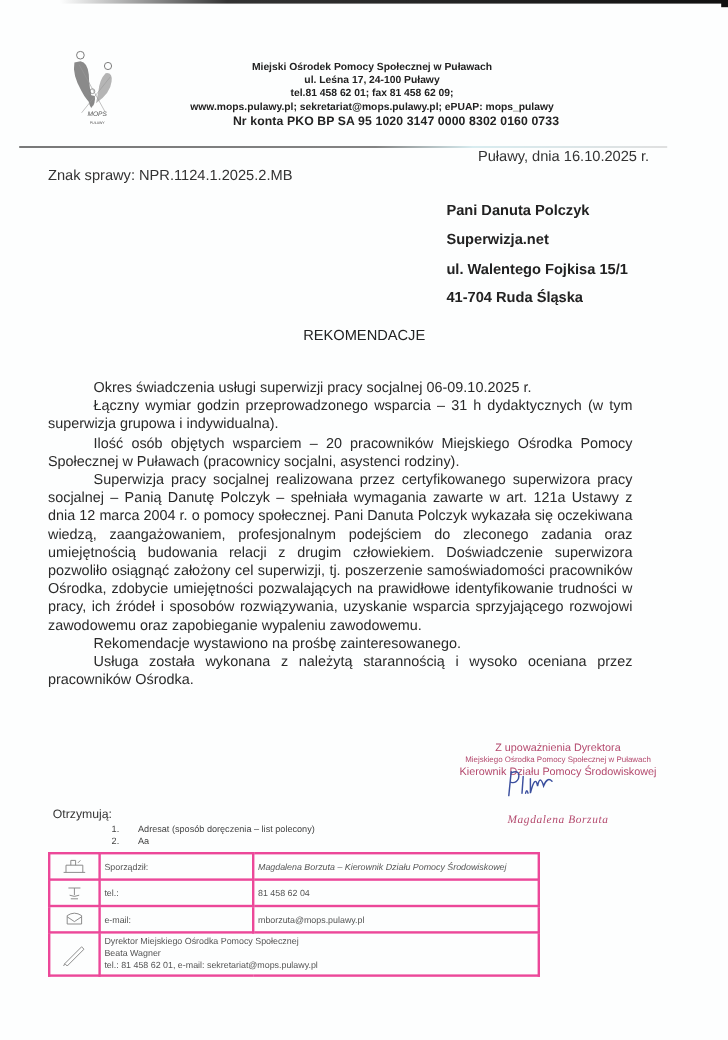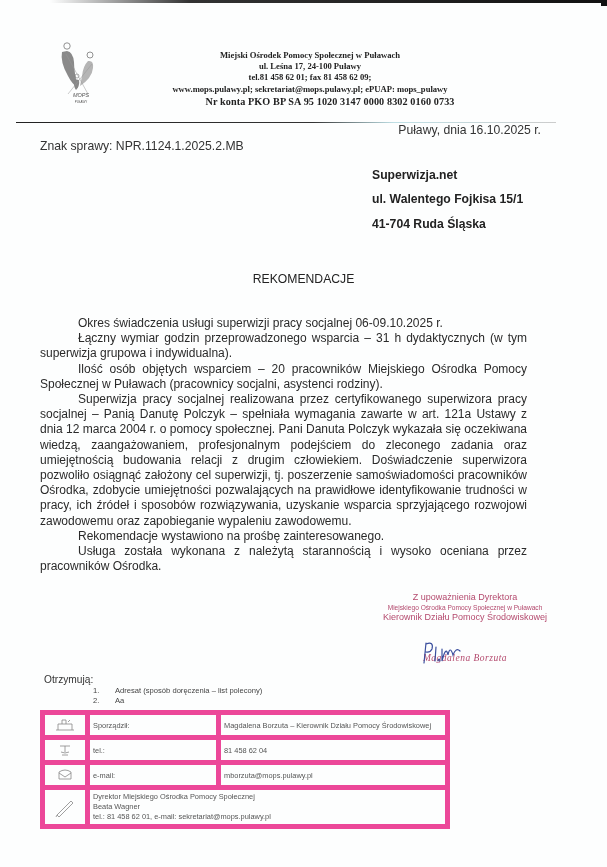--- a/index.html
+++ b/index.html
@@ -11,21 +11,21 @@
     }
     .scan-edge {
       position: absolute; left: 50px; top: 0; width: 557px; height: 3px;
       background: linear-gradient(to right, rgba(0,0,0,0) 0%, #333 25%, #111 100%);
     }
     .scan-corner { position: absolute; right: 0; top: 0; width: 6px; height: 6px; background: #111; }
 
     .logo { position: absolute; left: 58px; top: 42px; width: 46px; height: 62px; }
     .header {
       position: absolute; left: 120px; top: 50px; width: 380px;
-      text-align: center; font-family: Liberation Serif, serif; font-weight: bold;
+      text-align: center; font-family: Liberation Sans, sans-serif; font-weight: bold;
       font-size: 8.6px; line-height: 11.2px; color: #222;
     }
     .header .acct { font-size: 10.2px; line-height: 13px; margin-left: 40px; letter-spacing: 0.1px; }
     .sep {
       position: absolute; left: 16px; top: 122px; width: 540px; height: 1px;
       background: linear-gradient(to right, #222 0%, #333 55%, #bfe0e6 70%, #ccc 100%);
     }
     .date { position: absolute; right: 66px; top: 123px; font-size: 12.2px; color: #333; }
     .ref  { position: absolute; left: 40px; top: 139px; font-size: 12.2px; color: #333; }
     .recipient {
@@ -36,44 +36,44 @@
       position: absolute; left: 0; width: 607px; top: 272px;
       text-align: center; font-weight: normal; font-size: 12.2px; color: #222;
     }
     .body {
       position: absolute; left: 40px; top: 316px; width: 487px;
       font-size: 12px; line-height: 15.2px; color: #2a2a2a; text-align: justify;
     }
     .body p { margin: 0; text-indent: 38px; }
 
     .stamp {
-      position: absolute; left: 350px; top: 592px; width: 230px;
+      position: absolute; left: 350px; top: 618px; width: 230px;
       text-align: center; color: #b44a6e; font-family: "Liberation Sans", sans-serif;
     }
     .stamp .l1 { font-size: 9px; line-height: 11px; }
     .stamp .l2 { font-size: 6.6px; line-height: 9px; }
     .stamp .l3 { font-size: 9px; line-height: 11px; }
     .stamp .name { font-family: "Liberation Serif", serif; font-style: italic; font-size: 9.5px; margin-top: 30px; letter-spacing: 0.5px; }
     .signature {
       position: absolute; left: 420px; top: 639px; width: 50px; height: 26px;
     }
 
     .recv { position: absolute; left: 44px; top: 674px; font-size: 10.2px; color: #333; }
     .recv-list { position: absolute; left: 58px; top: 686px; font-size: 7.6px; line-height: 10px; color: #444; margin-left: 35px; }
     .recv-list span.num { display: inline-block; width: 22px; }
 
     table.footer {
       position: absolute; left: 40px; top: 710px; width: 410px;
       border-collapse: collapse; font-size: 7.4px; color: #555;
     }
-    table.footer td { border: 5px solid #ec4899; padding: 0 3px; height: 20px; vertical-align: middle; }
+    table.footer td { border: 2px solid #ec4899; padding: 0 3px; height: 20px; vertical-align: middle; }
     table.footer td.icon { width: 40px; text-align: center; padding: 0; }
     table.footer td.lbl { width: 120px; }
     table.footer tr.last td { height: 34px; line-height: 10px; }
-    table.footer .ital { }
+    table.footer .ital { font-style: italic; }
     .icon svg { display: block; margin: 0 auto; }
   </style>
 </head>
 <body>
 
 <div class="scan-edge"></div>
 <div class="scan-corner"></div>
 
 <svg class="logo" viewBox="0 0 46 62">
   <circle cx="9" cy="4" r="3.2" fill="none" stroke="#777" stroke-width="0.8"></circle>
@@ -94,20 +94,21 @@
   <div>www.mops.pulawy.pl; sekretariat@mops.pulawy.pl; ePUAP: mops_pulawy</div>
   <div class="acct">Nr konta PKO BP SA  95 1020 3147 0000 8302 0160 0733</div>
 </div>
 
 <div class="sep"></div>
 
 <div class="date">Puławy, dnia 16.10.2025 r.</div>
 <div class="ref">Znak sprawy: NPR.1124.1.2025.2.MB</div>
 
 <div class="recipient">
+  <div>Pani Danuta Polczyk</div>
   <div>Superwizja.net</div>
   <div>ul. Walentego Fojkisa 15/1</div>
   <div>41-704 Ruda Śląska</div>
 </div>
 
 <div class="title">REKOMENDACJE</div>
 
 <div class="body">
   <p>Okres świadczenia usługi superwizji pracy socjalnej 06-09.10.2025 r.</p>
   <p>Łączny wymiar godzin przeprowadzonego wsparcia – 31 h dydaktycznych (w tym superwizja grupowa i indywidualna).</p>

